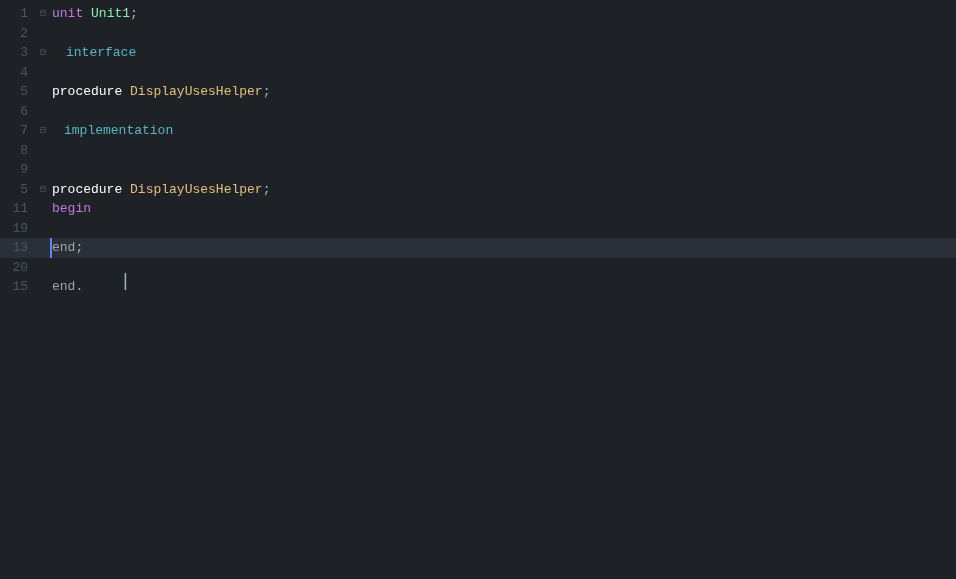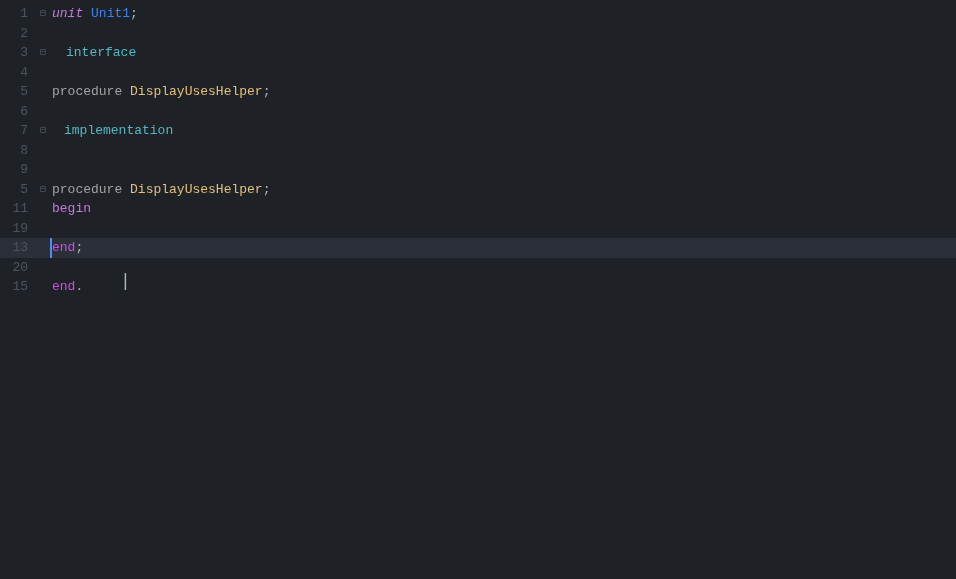--- a/index.html
+++ b/index.html
@@ -66,27 +66,27 @@
     }
 
     .line-content {
       flex: 1;
       padding-left: 2px;
       white-space: pre;
       color: #abb2bf;
     }
 
     
-    .kw-unit    { color: #c678dd; font-style: italic; }
-    .kw-name    { color: #3b82f6; }
+    .kw-unit    { color: #c678dd; }
+    .kw-name    { color: #86efac; }
     .kw-iface   { color: #56b6c2; margin-left: 14px; }
-    .kw-proc    { color: #a3a3a3; }
+    .kw-proc    { color: #ffffff; }
     .kw-impl    { color: #56b6c2; margin-left: 12px; }
     .kw-begin   { color: #c678dd; }
-    .kw-end     { color: #d946ef; }
+    .kw-end     { color: #a3a3a3; }
     .ident      { color: #e5c07b; font-family: Liberation Mono, monospace; }
     .punct      { color: #abb2bf; }
 
     
     .active-line .line-content {
       border-left: 2px solid #528bff;
       padding-left: 0px;
     }
 
     

